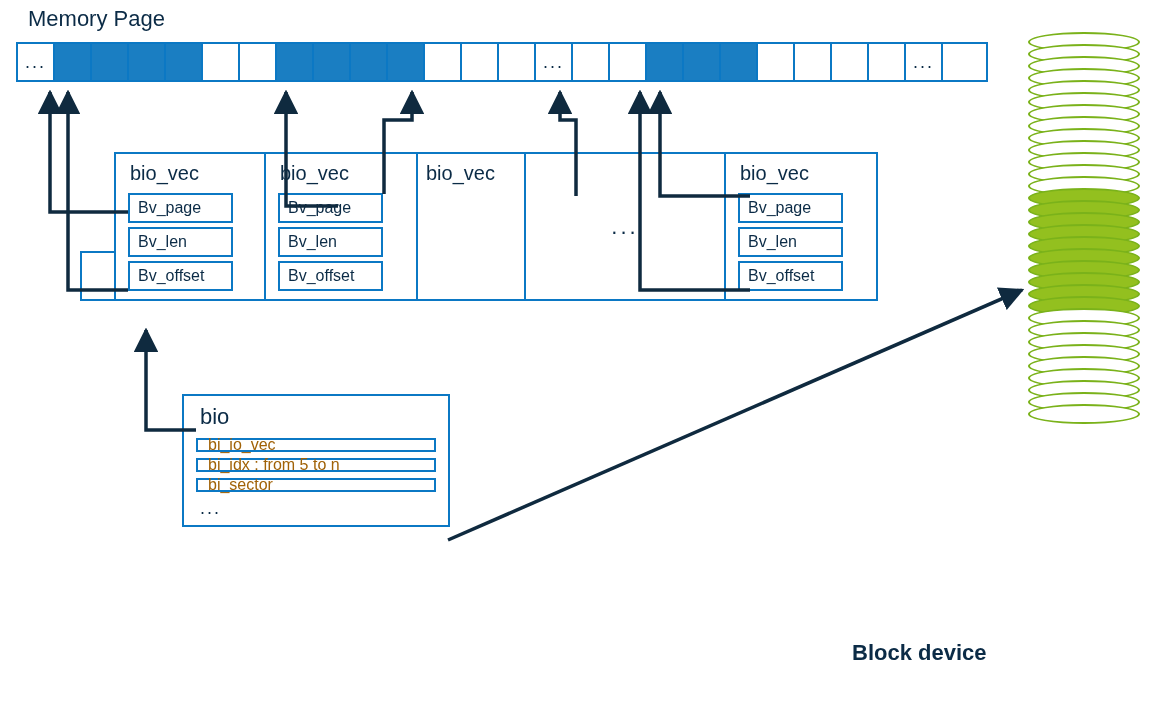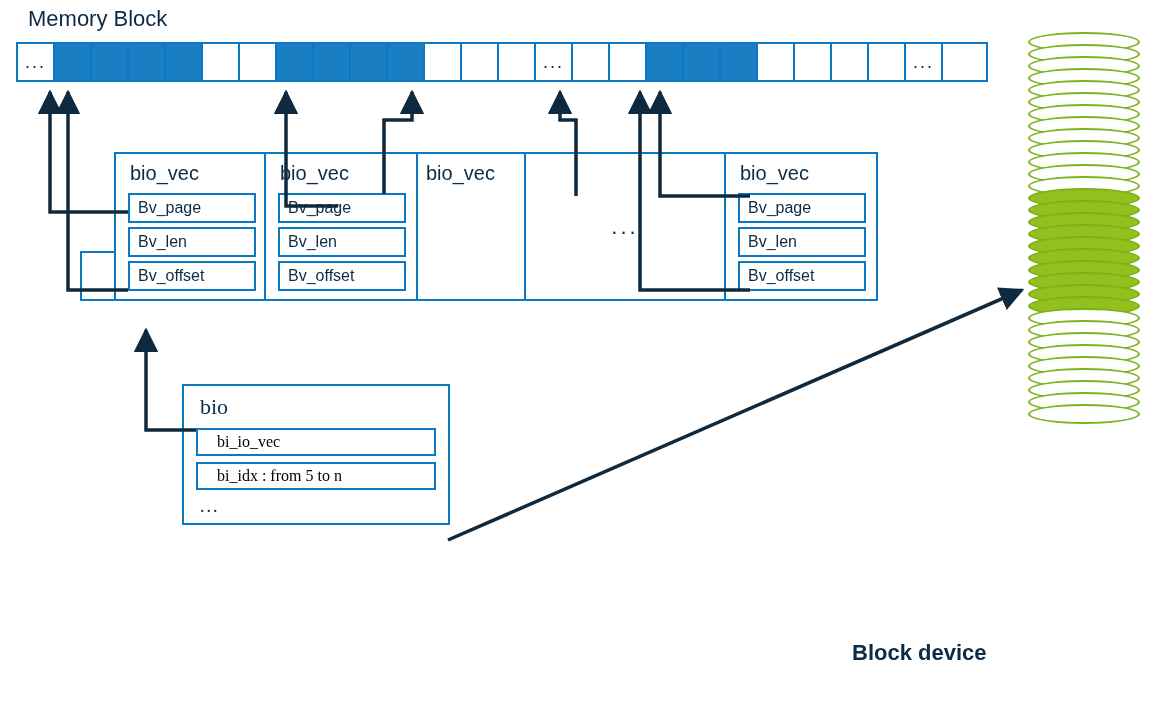--- a/index.html
+++ b/index.html
@@ -47,21 +47,21 @@
     color: #0b2b46;
     margin: 2px 2px 8px 6px;
   }
   .vec-field {
     border: 2px solid #0b78c4;
     background:#fff;
     margin: 4px 4px;
     padding: 4px 8px;
     font-size: 16px;
     color:#0b2b46;
-    width: 128px;
+    width: 105px;
   }
   .vec-ell {
     border: 2px solid #0b78c4;
     border-left:none; 
     width:200px;
     display:flex; align-items:center; justify-content:center;
     font-size:22px; color:#0b2b46; letter-spacing:3px;
   }
   #leadstub {
     border:2px solid #0b78c4; border-right:none; height:50px;
@@ -72,24 +72,24 @@
   .bio-box {
     border: 2px solid #0b78c4;
     background:#fff;
     padding: 8px 12px 6px 12px;
     width: 268px;
   }
   .bio-title { font-size:22px; color:#0b2b46; margin:0 0 8px 4px; }
   .bio-field {
     border:2px solid #0b78c4;
     margin:6px 0;
-    padding:4px 19px;
+    padding:4px 10px;
     font-size:16px;
-    color:#000000;
-    height:28px;
+    color:#a16207;
+    height:14px;
     display:flex; align-items:center;
   }
   .bio-ell { font-size:18px; color:#0b2b46; margin:4px 0 0 4px; letter-spacing:2px; }
 
   
   .blk-label { font-size:22px; color:#0b2b46;font-weight:bold; }
   .cyl-wrap {
     width: 112px;
   }
   .disk {
@@ -103,21 +103,21 @@
   .disk.topcap { margin-top:0; }
 
   
   svg.arrows {
     position:absolute; left:0; top:0; width:1165px; height:710px; pointer-events:none;
   }
 </style>
 </head>
 <body>
 
-<div class="abs mempage-label" style="left:28px; top:6px;">Memory Block</div>
+<div class="abs mempage-label" style="left:28px; top:6px;">Memory Page</div>
 
 <div id="memstrip" class="abs mem-strip" style="left:16px; top:42px; width:972px;">
     <div class="mem-cell txt">...</div>
     <div class="mem-cell fill"></div>
     <div class="mem-cell fill"></div>
     <div class="mem-cell fill"></div>
     <div class="mem-cell fill"></div>
     <div class="mem-cell"></div>
     <div class="mem-cell"></div>
     <div class="mem-cell fill"></div>
@@ -166,24 +166,25 @@
   <div class="vec-ell">...</div>
 
   <div class="vec-box" style="border-left:none;">
     <div class="vec-title">bio_vec</div>
     <div class="vec-field">Bv_page</div>
     <div class="vec-field">Bv_len</div>
     <div class="vec-field">Bv_offset</div>
   </div>
 </div>
 
-<div class="abs bio-box" style="left:182px; top:384px;font-family:Liberation Serif, serif;">
+<div class="abs bio-box" style="left:182px; top:394px;">
   <div class="bio-title">bio</div>
   <div class="bio-field">bi_io_vec</div>
   <div class="bio-field">bi_idx :  from 5 to n</div>
+  <div class="bio-field">bi_sector</div>
   <div class="bio-ell">...</div>
 </div>
 
 <div class="abs blk-label" style="left:852px; top:640px;">Block device</div>
 
 <div id="cyl" class="abs cyl-wrap" style="left:1028px; top:32px;">
     <div class="disk topcap"></div>
     <div class="disk"></div>
     <div class="disk"></div>
     <div class="disk"></div>

